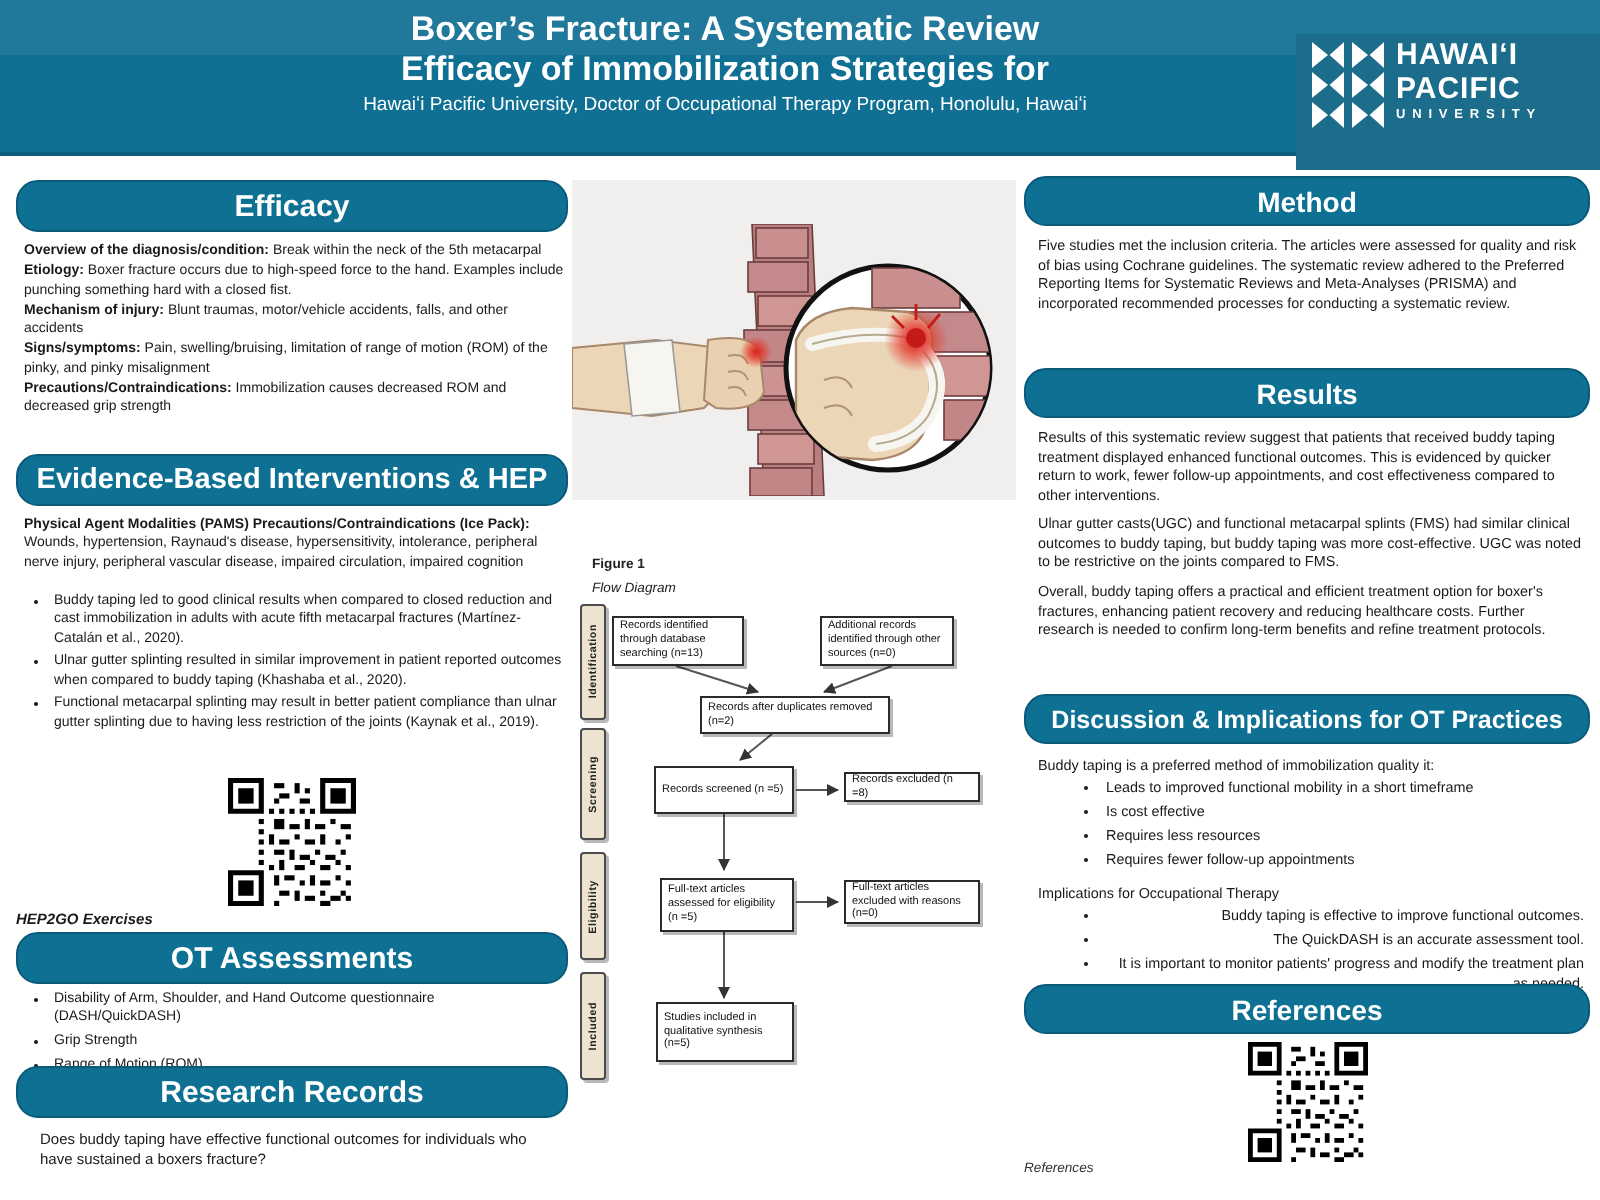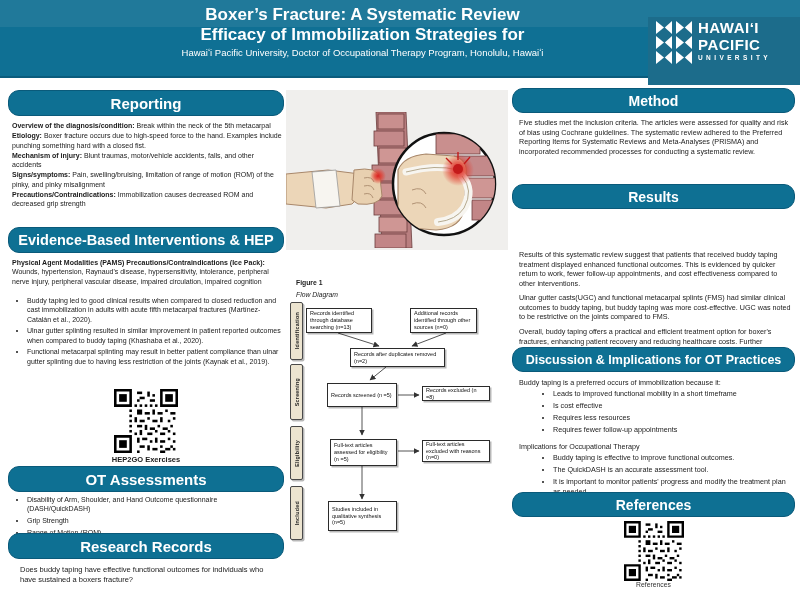--- a/index.html
+++ b/index.html
@@ -30,21 +30,21 @@
     position:absolute;background:#0e7093;border:1px solid #0a5a7a;border-radius:11px;
     color:#fff;font-weight:bold;text-align:center;box-sizing:border-box;
     display:flex;align-items:center;justify-content:center;
   }
   
   .blk{position:absolute;font-size:7px;line-height:1.33;}
   .blk p{margin:0 0 1px 0;}
   .blk b{font-weight:bold;}
   ul.dots{margin:0;padding-left:13px;}
   ul.dots li{margin-bottom:2.5px;}
-  .caption{position:absolute;text-align:center;font-weight:bold;font-size:7.5px;}
+  .caption{position:absolute;text-align:left;font-weight:bold;font-size:7.5px;font-style:italic;}
   
   .fig-card{position:absolute;left:286px;top:90px;width:222px;height:160px;background:#f0efed;}
   .fig-title{position:absolute;left:0;top:8px;width:222px;text-align:center;
     font-size:8.5px;letter-spacing:1.2px;color:#3a3a3a;font-weight:bold;}
   .fig-label{position:absolute;left:296px;top:279px;font-size:6.8px;font-weight:bold;color:#222;}
   .fig-sublabel{position:absolute;left:296px;top:291px;font-size:6.8px;font-style:italic;color:#222;}
   
   .flow{position:absolute;left:286px;top:300px;width:222px;height:290px;}
   .flow-box{
     position:absolute;border:1.3px solid #2b2b2b;background:#fff;color:#111;
@@ -164,21 +164,21 @@
     </svg>
     <div class="logo-words">
       <div class="logo-w1">HAWAIʻI</div>
       <div class="logo-w2">PACIFIC</div>
       <div class="logo-w3">UNIVERSITY</div>
     </div>
     <div class="logo-dept">Doctor of Occupational Therapy</div>
   </div>
 </div>
 
-<div class="pill" style="left:8px;top:90px;width:276px;height:26px;font-size:15px;">Reporting</div>
+<div class="pill" style="left:8px;top:90px;width:276px;height:26px;font-size:15px;">Efficacy</div>
 
 <div class="blk" style="left:12px;top:121px;width:270px;">
   <p><b>Overview of the diagnosis/condition:</b><span> Break within the neck of the 5th metacarpal</span></p>
   <p><b>Etiology:</b><span> Boxer fracture occurs due to high-speed force to the hand. Examples include punching something hard with a closed fist.</span></p>
   <p><b>Mechanism of injury:</b><span> Blunt traumas, motor/vehicle accidents, falls, and other accidents</span></p>
   <p><b>Signs/symptoms:</b><span> Pain, swelling/bruising, limitation of range of motion (ROM) of the pinky, and pinky misalignment</span></p>
   <p><b>Precautions/Contraindications:</b><span> Immobilization causes decreased ROM and decreased grip strength</span></p>
 </div>
 
 <div class="pill" style="left:8px;top:227px;width:276px;height:26px;font-size:14.5px;">Evidence-Based Interventions &amp; HEP</div>
@@ -310,37 +310,37 @@
   <div class="flow-box" style="left:136px;top:86px;width:68px;height:15px;">Records excluded (n =8)</div>
   <div class="flow-box" style="left:44px;top:139px;width:67px;height:27px;">Full-text articles assessed for eligibility (n =5)</div>
   <div class="flow-box" style="left:136px;top:140px;width:68px;height:22px;">Full-text articles excluded with reasons (n=0)</div>
   <div class="flow-box" style="left:42px;top:201px;width:69px;height:30px;">Studies included in qualitative synthesis (n=5)</div>
 </div>
 
 <div class="pill" style="left:512px;top:88px;width:283px;height:25px;font-size:14px;">Method</div>
 <div class="blk" style="left:519px;top:118px;width:270px;font-size:7.2px;">Five studies met the inclusion criteria. The articles were assessed for quality and risk of bias using Cochrane guidelines. The systematic review adhered to the Preferred Reporting Items for Systematic Reviews and Meta-Analyses (PRISMA) and incorporated recommended processes for conducting a systematic review.</div>
 
 <div class="pill" style="left:512px;top:184px;width:283px;height:25px;font-size:14px;">Results</div>
-<div class="blk" style="left:519px;top:214px;width:273px;font-size:7.2px;margin-top:36px;">
+<div class="blk" style="left:519px;top:214px;width:273px;font-size:7.2px;">
   <p style="margin-bottom:5px;">Results of this systematic review suggest that patients that received buddy taping treatment displayed enhanced functional outcomes. This is evidenced by quicker return to work, fewer follow-up appointments, and cost effectiveness compared to other interventions.</p>
   <p style="margin-bottom:5px;">Ulnar gutter casts(UGC) and functional metacarpal splints (FMS) had similar clinical outcomes to buddy taping, but buddy taping was more cost-effective. UGC was noted to be restrictive on the joints compared to FMS.</p>
   <p>Overall, buddy taping offers a practical and efficient treatment option for boxer's fractures, enhancing patient recovery and reducing healthcare costs. Further research is needed to confirm long-term benefits and refine treatment protocols.</p>
 </div>
 
 <div class="pill" style="left:512px;top:347px;width:283px;height:25px;font-size:12.5px;">Discussion &amp; Implications for OT Practices</div>
 <div class="blk" style="left:519px;top:378px;width:273px;font-size:7.2px;">
-  <p>Buddy taping is a preferred occurs of immobilization because it:</p>
+  <p>Buddy taping is a preferred method of immobilization quality it:</p>
   <ul class="dots" style="padding-left:34px;">
     <li>Leads to improved functional mobility in a short timeframe</li>
     <li>Is cost effective</li>
     <li>Requires less resources</li>
     <li>Requires fewer follow-up appointments</li>
   </ul>
   <p style="margin-top:8px;">Implications for Occupational Therapy</p>
-  <ul class="dots" style="padding-left:34px;">
+  <ul class="dots" style="padding-left:34px;text-align:right;">
     <li>Buddy taping is effective to improve functional outcomes.</li>
     <li>The QuickDASH is an accurate assessment tool.</li>
     <li>It is important to monitor patients' progress and modify the treatment plan as needed.</li>
     <li>Client's pain level and overall satisfaction should be evaluated.</li>
   </ul>
 </div>
 
 <div class="pill" style="left:512px;top:492px;width:283px;height:25px;font-size:14px;">References</div>
 <svg class="qr" style="left:624px;top:521px;" width="60" height="60" viewBox="0 0 25 25">
     <use href="#qr-sym"></use>

